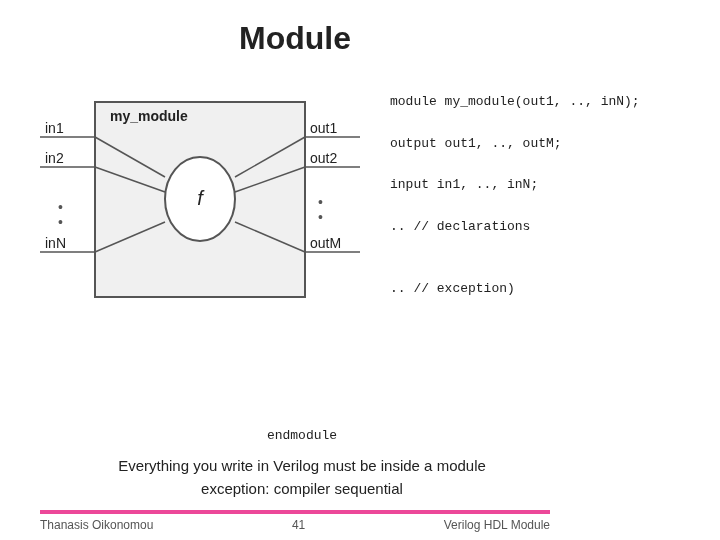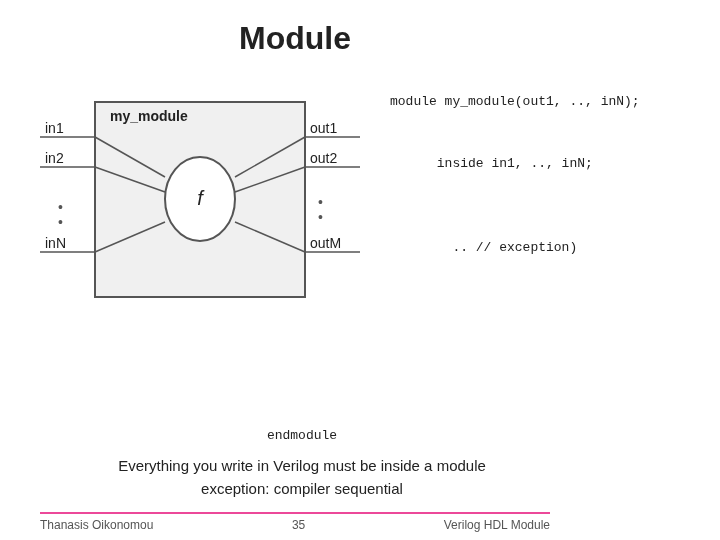--- a/index.html
+++ b/index.html
@@ -52,21 +52,20 @@
     }
 
     
     .code-area {
       flex: 1;
       font-family: 'Courier New', Courier, monospace;
       font-size: 13px;
       color: #222;
       line-height: 1.6;
       padding-top: 5px;
-      text-align: center;
     }
 
     .code-line {
       white-space: pre;
       display: block;
     }
 
     
     .bottom-section {
       position: absolute;
@@ -92,21 +91,21 @@
     
     .footer {
       position: absolute;
       bottom: 8px;
       left: 40px;
       right: 40px;
       display: flex;
       justify-content: space-between;
       font-size: 12px;
       color: #555;
-      border-top: 2px solid #ec4899;
+      border-top: 4px solid #ec4899;
       padding-top: 4px;
     }
   </style>
 </head>
 <body>
 
 <div class="slide">
 
   <h1 class="slide-title">Module</h1>
 
@@ -155,35 +154,37 @@
         <text x="70" y="34" font-size="14" font-weight="bold" fill="#222" font-family="Arial">my_module</text>
 
         <text x="278" y="120" font-size="14" fill="#555" font-family="Arial">•</text>
         <text x="278" y="135" font-size="14" fill="#555" font-family="Arial">•</text>
       </svg>
     </div>
 
     <div class="code-area">
       <span class="code-line">module my_module(out1, .., inN);</span>
       <span class="code-line">&nbsp;</span>
+      <span class="code-line">output out1, .., outM;</span>
       <span class="code-line">&nbsp;</span>
-      <span class="code-line">inside in1, .., inN;</span>
+      <span class="code-line">input in1, .., inN;</span>
       <span class="code-line">&nbsp;</span>
+      <span class="code-line">.. // declarations</span>
       <span class="code-line">&nbsp;</span>
       <span class="code-line">&nbsp;</span>
       <span class="code-line">.. // exception)</span>
     </div>
   </div>
 
   <div class="bottom-section">
     <div class="endmodule-text">endmodule</div>
     <div class="description-text">
       <div>Everything you write in Verilog must be inside a module</div>
       <div>exception: compiler sequential</div>
     </div>
   </div>
 
   <div class="footer">
     <span>Thanasis Oikonomou</span>
-    <span>35</span>
+    <span>41</span>
     <span>Verilog HDL Module</span>
   </div>
 </div>
 
 </body></html>

